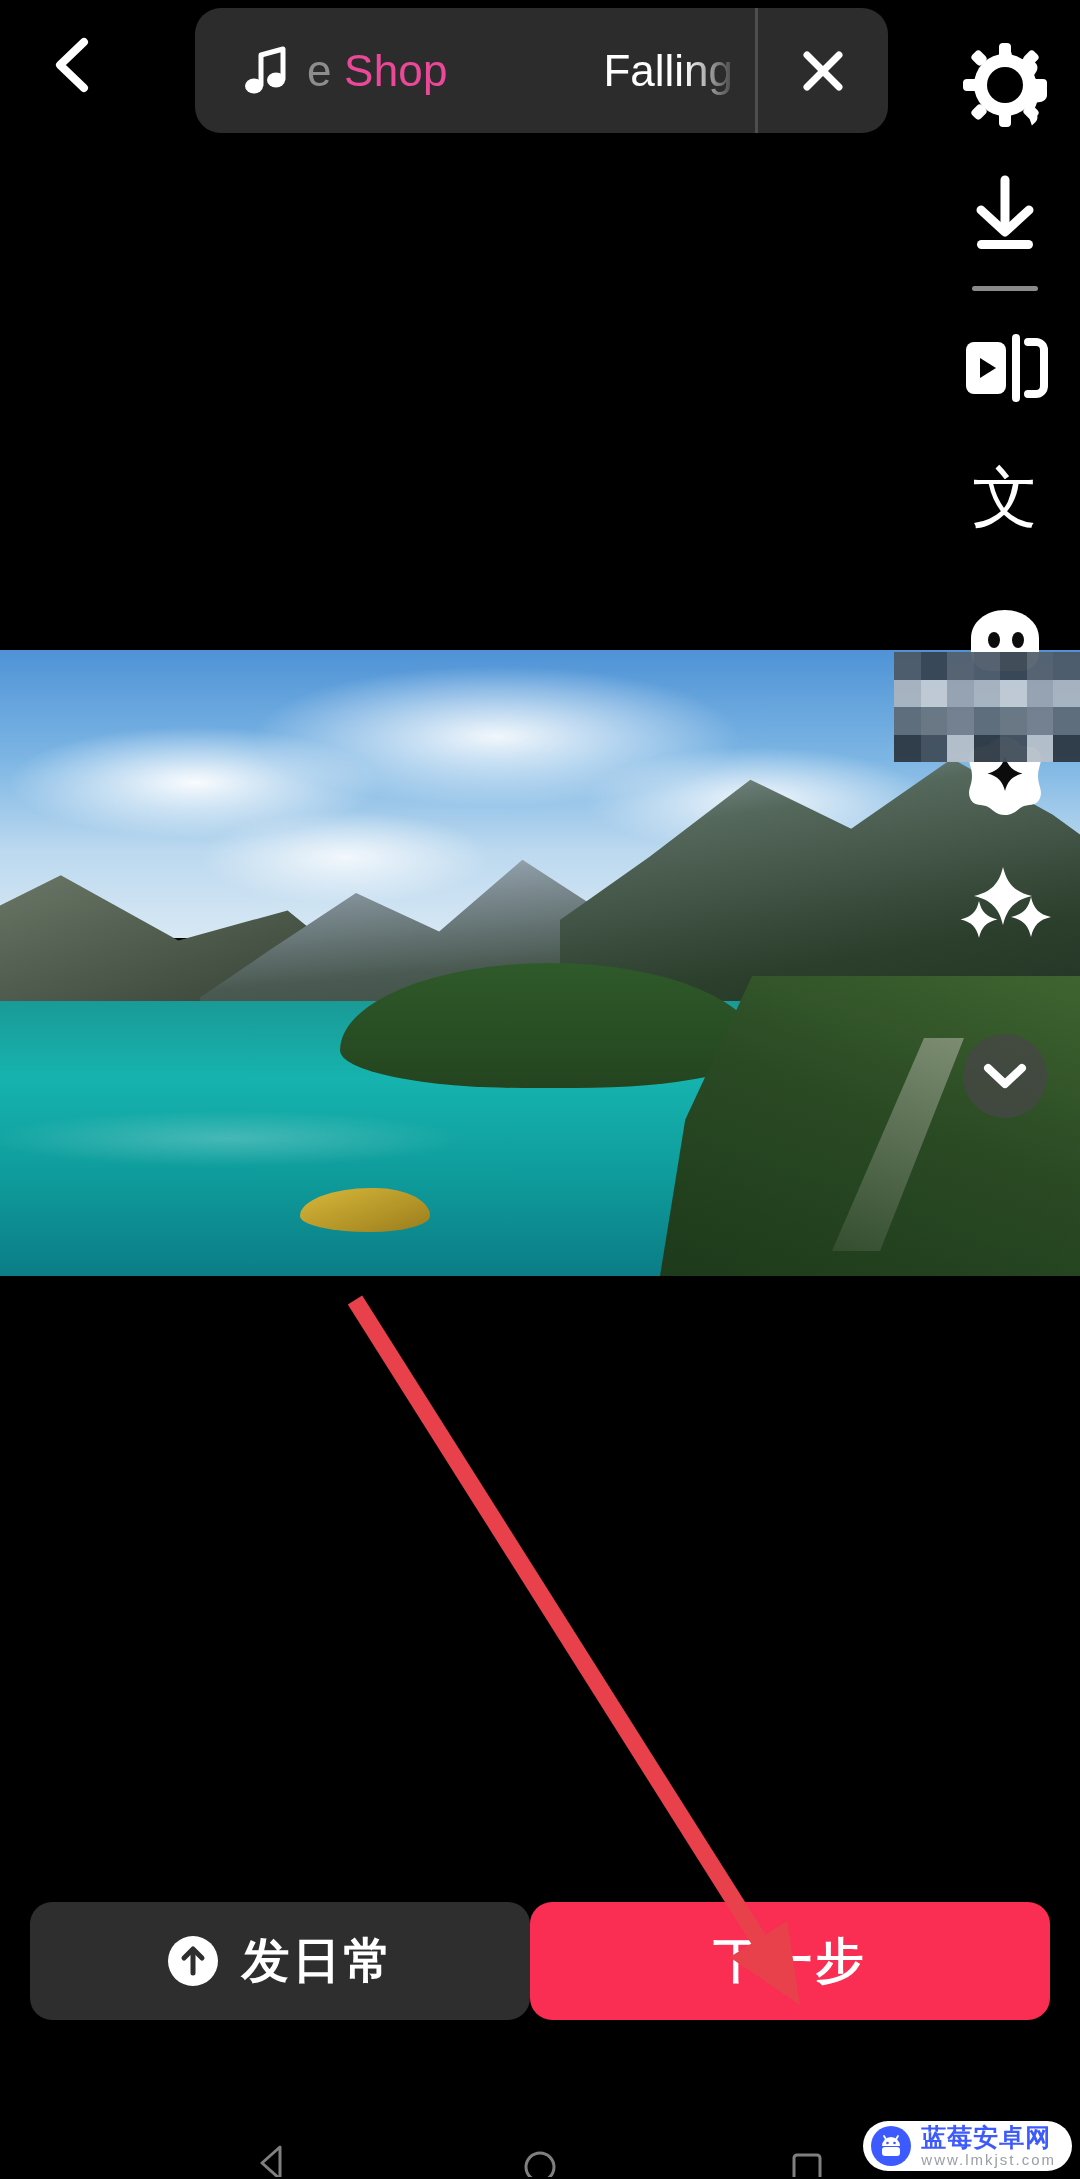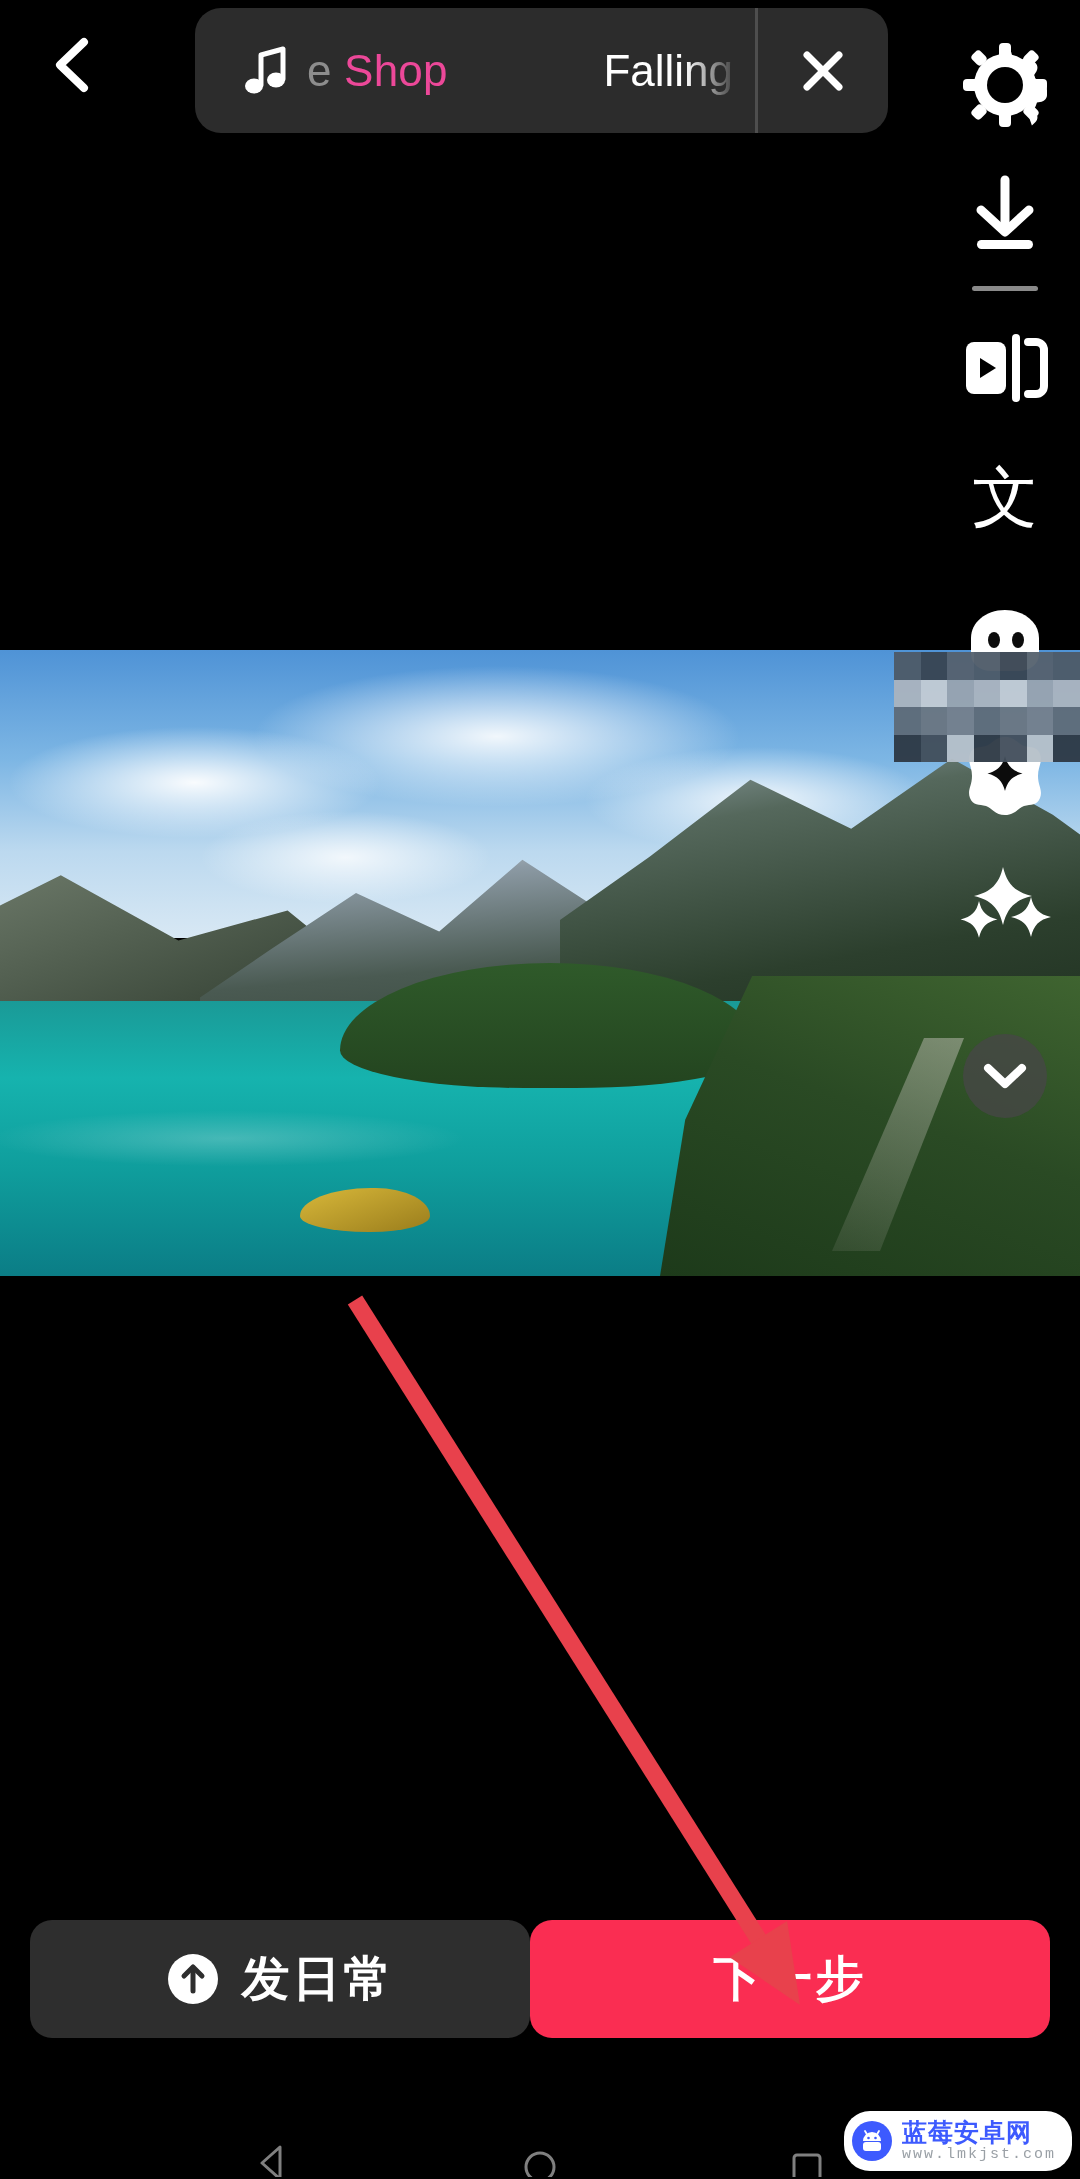--- a/index.html
+++ b/index.html
@@ -184,23 +184,23 @@
   
   .annot {
     position:absolute; left:0; top:0;
     width:1080px; height:2179px;
     pointer-events:none;
     z-index:20;
   }
 
   
   .bottombar {
-    position:absolute; left:0; bottom:135px;
+    position:absolute; left:0; bottom:147px;
     width:1080px; height:130px;
-    display:flex; align-items:center;
+    display:flex; 
     padding:0 30px;
     z-index:10;
   }
   .btn {
     height:118px;
     border-radius:22px;
     display:flex; align-items:center; justify-content:center;
     gap:22px;
     border:none;
     cursor:pointer;
@@ -215,41 +215,41 @@
     background:#fa2d52;
   }
   .btn-label {
     color:#fff; font-size:48px; font-weight:700; letter-spacing:3px;
   }
   .up-circle { width:54px; height:54px; flex:0 0 auto; }
 
   
   .watermark {
     position:absolute; right:8px; bottom:8px;
-    height:60px;
+    height:50px;
     background:#fff;
     border-radius:26px;
     display:flex; align-items:center;
     padding:0 16px 0 8px;
     gap:10px;
     z-index:30;
   }
   .wm-logo {
     width:40px; height:40px; border-radius:50%;
     background:#3d5afe;
     display:flex; align-items:center; justify-content:center;
     flex:0 0 auto;
   }
   .wm-text { display:flex; flex-direction:column; line-height:1; }
   .wm-cn {
     font-family:"DejaVu Sans", sans-serif;
     font-size:25px; font-weight:700; color:#3d5afe; letter-spacing:1px;
   }
   .wm-url {
-    font-family:Liberation Mono, monospace;
+    font-family:Liberation Sans, sans-serif;
     font-size:15px; color:#9aa0a6; letter-spacing:2px; margin-top:2px;
   }
 
   
   .navbar {
     position:absolute; left:0; bottom:0;
     width:1080px; height:60px;
     display:flex; align-items:flex-end; justify-content:space-around;
     padding:0 140px 2px 140px;
     z-index:12;

